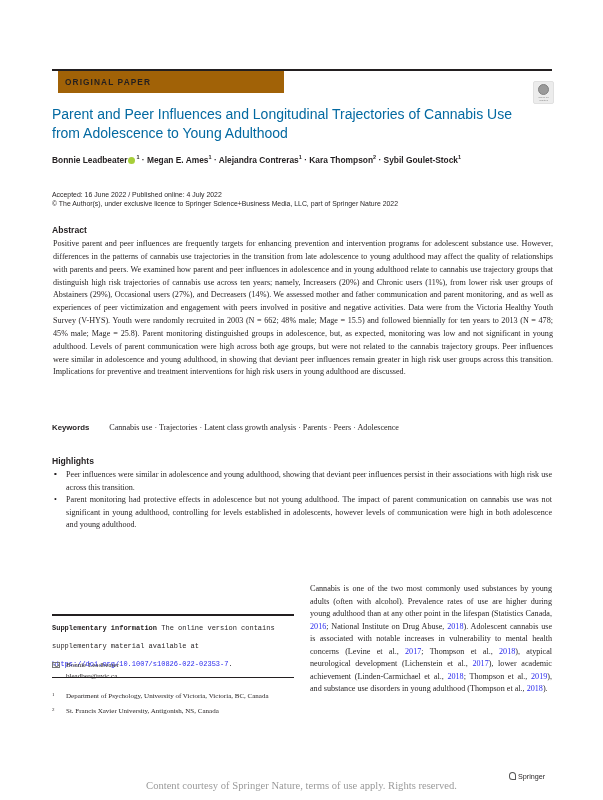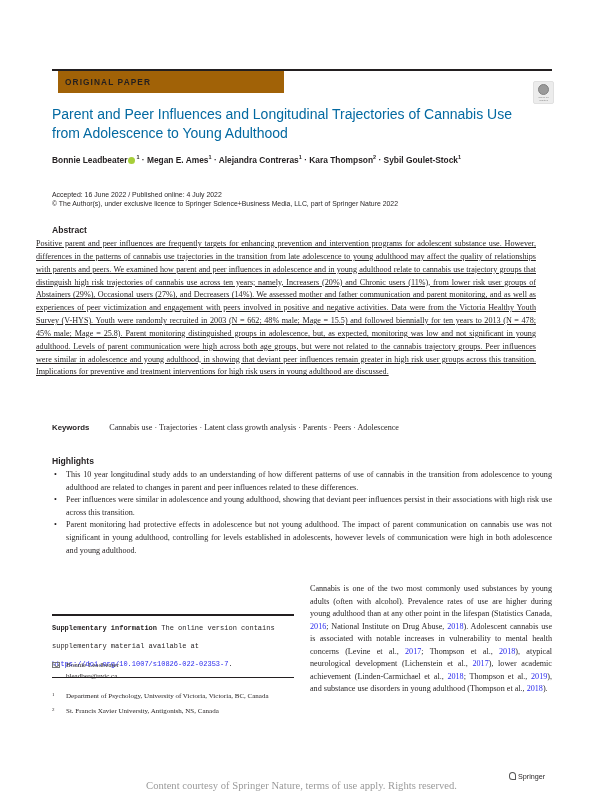--- a/index.html
+++ b/index.html
@@ -13,21 +13,21 @@
   .typebar span { position: absolute; left: 7px; top: 6px; font-size: 8.3px; font-weight: bold; letter-spacing: 1.1px; color: #231f20; }
   .crossmark { position: absolute; left: 533px; top: 81px; width: 19px; height: 21px; background: #ececec; border: 1px solid #e0e0e0; border-radius: 2px; }
   .crossmark .dot { position: absolute; left: 4px; top: 2px; width: 11px; height: 11px; border-radius: 50%; background: #9a9a9a; border: 1px solid #808080; box-sizing: border-box; }
   .crossmark .cap { position: absolute; left: 0; top: 14px; width: 19px; text-align: center; font-size: 2.5px; color: #888; }
   .title { position: absolute; left: 52px; top: 105px; width: 470px; font-size: 14px; line-height: 19px; font-weight: normal; color: #0369a1; }
   .authors { position: absolute; left: 52px; top: 155px; font-size: 8.4px; font-weight: bold; white-space: nowrap; }
   .authors sup { font-size: 5.5px; vertical-align: super; line-height: 0; }
   .orcid { display: inline-block; width: 7px; height: 7px; border-radius: 50%; background: #a6ce39; margin: 0 1px 0 1px; vertical-align: -0.5px; }
   .dates { position: absolute; left: 52px; top: 190px; font-size: 6.9px; line-height: 9px; }
   .abstract-h { position: absolute; left: 52px; top: 225px; font-size: 8.6px; font-weight: bold; }
-  .abstract { position: absolute; left: 36px; top: 238px; width: 500px; font-size: 8.15px; line-height: 12.85px; text-align: justify; text-decoration: underline; }
+  .abstract { position: absolute; left: 53px; top: 238px; width: 500px; font-size: 8.15px; line-height: 12.85px; text-align: justify; }
   .keywords { position: absolute; left: 52px; top: 422px; width: 500px; font-size: 8.15px; line-height: 11px; }
   .keywords .kl { font-family: "Liberation Sans", "DejaVu Sans", sans-serif; font-weight: bold; font-size: 7.8px; margin-right: 20px; }
   .hl-h { position: absolute; left: 52px; top: 456px; font-size: 8.6px; font-weight: bold; }
   .hl-list { position: absolute; left: 52px; top: 469px; width: 500px; margin: 0; padding: 0; list-style: none; font-size: 8.15px; line-height: 12.6px; }
   .hl-list li { position: relative; padding-left: 14px; text-align: justify; }
   .hl-list li .bullet { position: absolute; left: 2px; top: 0; }
   .col-left { position: absolute; left: 52px; top: 614px; width: 242px; }
   .rule { width: 242px; height: 1.5px; background: #231f20; }
   .supp { font-size: 7px; line-height: 18px; padding: 3px 0 4px 0; font-family: Liberation Mono, monospace; }
   .supp b { font-weight: bold; }
@@ -74,21 +74,21 @@
 
   <div class="abstract-h sans">Abstract</div>
   <div class="abstract serif">Positive parent and peer influences are frequently targets for enhancing prevention and intervention programs for adolescent substance use. However, differences in the patterns of cannabis use trajectories in the transition from late adolescence to young adulthood may affect the quality of relationships with parents and peers. We examined how parent and peer influences in adolescence and in young adulthood relate to cannabis use trajectory groups that distinguish high risk trajectories of cannabis use across ten years; namely, Increasers (20%) and Chronic users (11%), from lower risk user groups of Abstainers (29%), Occasional users (27%), and Decreasers (14%). We assessed mother and father communication and parent monitoring, and as well as experiences of peer victimization and engagement with peers involved in positive and negative activities. Data were from the Victoria Healthy Youth Survey (V-HYS). Youth were randomly recruited in 2003 (N = 662; 48% male; Mage = 15.5) and followed biennially for ten years to 2013 (N = 478; 45% male; Mage = 25.8). Parent monitoring distinguished groups in adolescence, but, as expected, monitoring was low and not significant in young adulthood. Levels of parent communication were high across both age groups, but were not related to the cannabis trajectory groups. Peer influences were similar in adolescence and young adulthood, in showing that deviant peer influences remain greater in high risk user groups across this transition. Implications for preventive and treatment interventions for high risk users in young adulthood are discussed.</div>
 
   <div class="keywords serif">
     <span class="kl">Keywords</span><span>Cannabis use · Trajectories · Latent class growth analysis · Parents · Peers · Adolescence</span>
   </div>
 
   <div class="hl-h sans">Highlights</div>
   <ul class="hl-list serif">
-    <li><span class="bullet">•</span><span>This 10 year longitudinal study adds to an understanding of how different patterns of use of cannabis in the transition from adolescence to young adulthood are related to changes in parent and peer influences related to these differences.</span></li>
+    <li><span class="bullet">•</span></li>
     <li><span class="bullet">•</span><span>Peer influences were similar in adolescence and young adulthood, showing that deviant peer influences persist in their associations with high risk use across this transition.</span></li>
     <li><span class="bullet">•</span><span>Parent monitoring had protective effects in adolescence but not young adulthood. The impact of parent communication on cannabis use was not significant in young adulthood, controlling for levels established in adolescents, however levels of communication were high in both adolescence and young adulthood.</span></li>
   </ul>
 
   <div class="col-left serif">
     <div class="rule"></div>
     <div class="supp"><b>Supplementary information</b><span> The online version contains supplementary material available at </span><span class="link">https://doi.org/10.1007/s10826-022-02353-7</span><span>.</span></div>
     <div class="rule"></div>
   </div>
 

